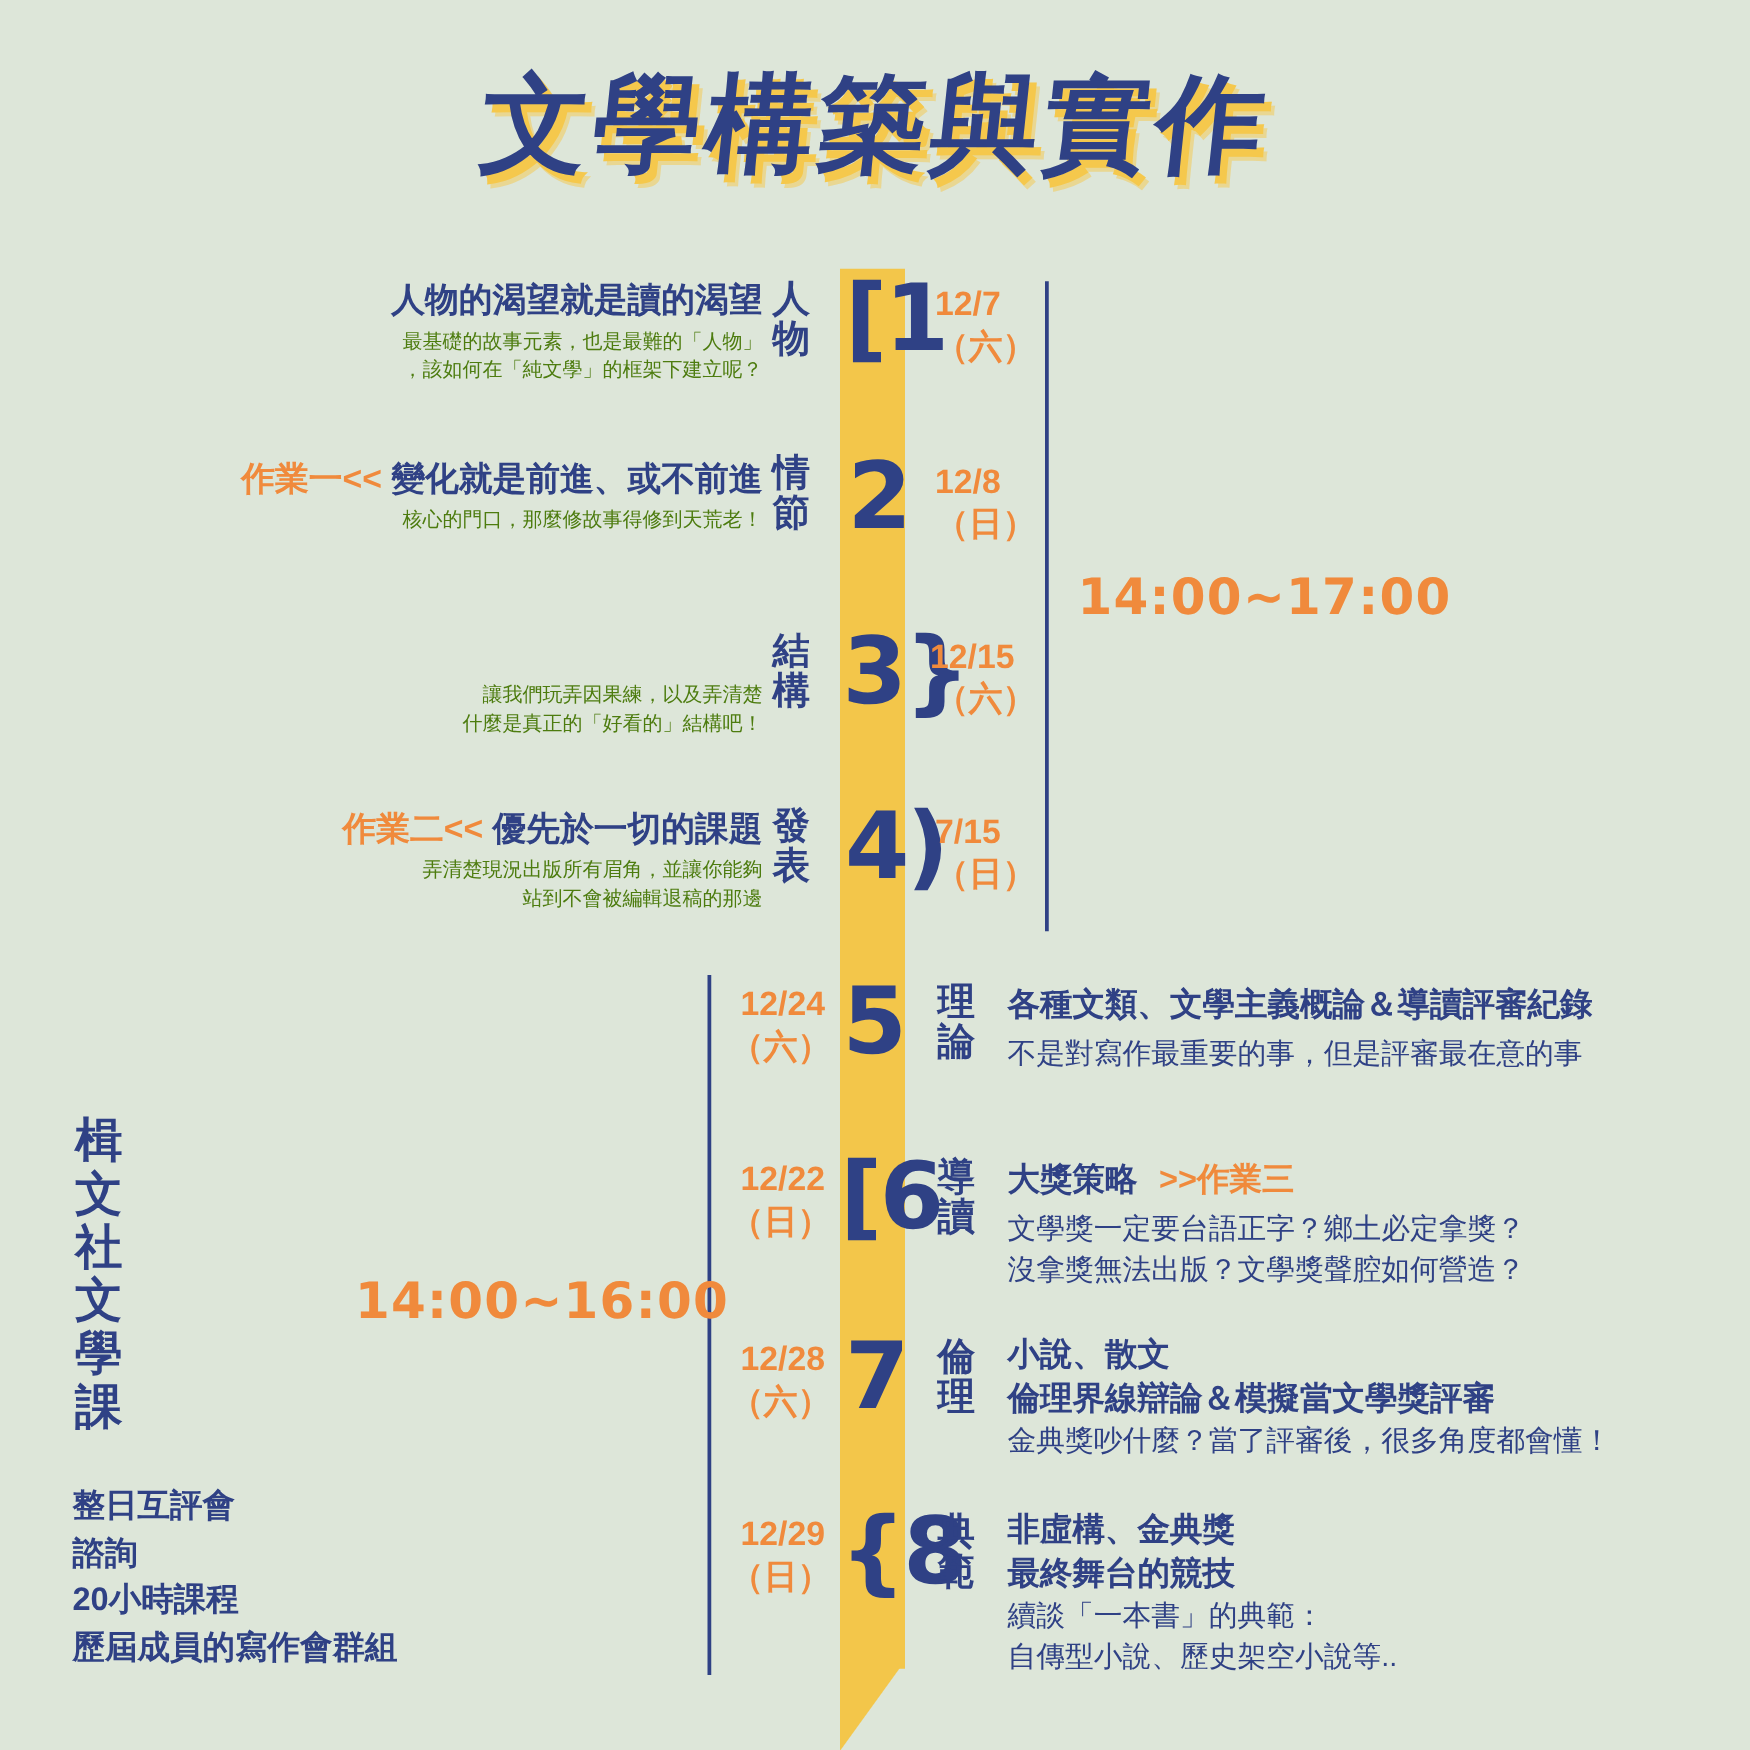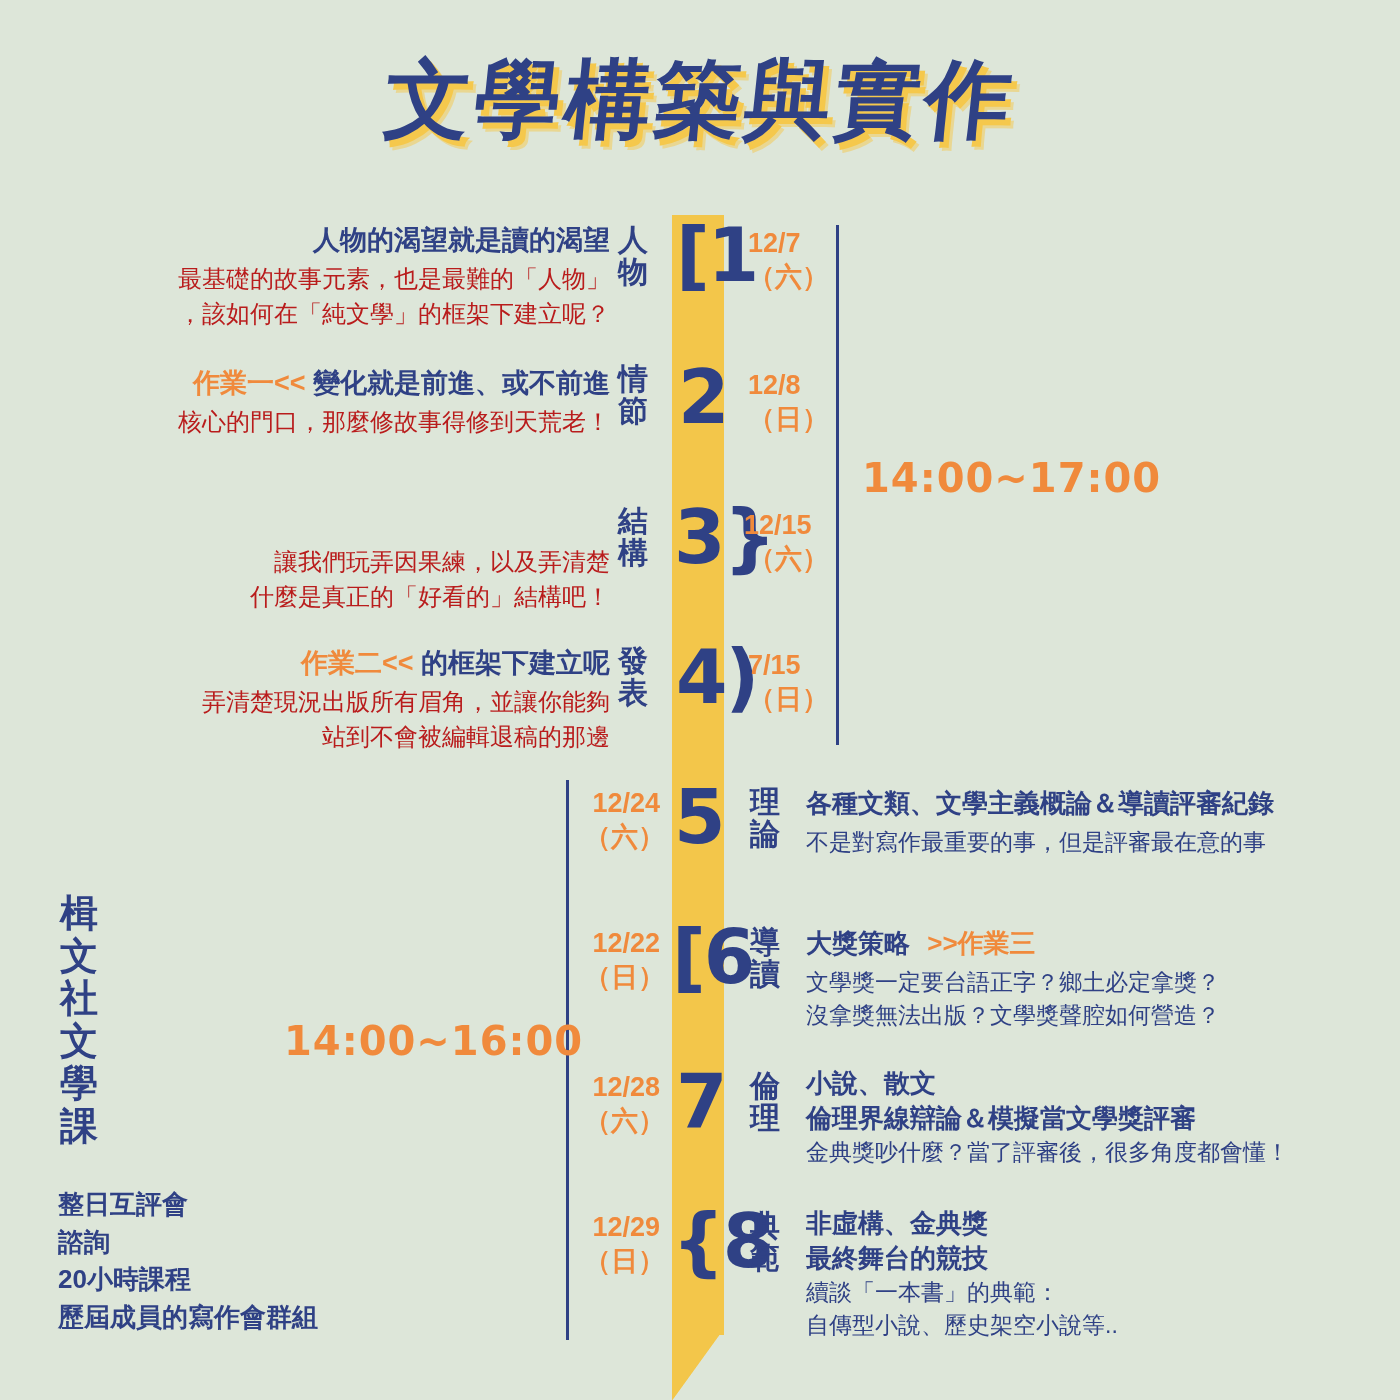--- a/index.html
+++ b/index.html
@@ -95,22 +95,22 @@
     position: absolute;
     text-align: right;
     font-size: 27px;
     font-weight: bold;
     color: #2f4185;
     line-height: 1.35;
   }
   .body-r {
     position: absolute;
     text-align: right;
-    font-size: 24px;
-    color: #b91c1c;
+    font-size: 16px;
+    color: #4d7c0f;
     line-height: 1.45;
   }
   .head-l {
     position: absolute;
     text-align: left;
     font-size: 26px;
     font-weight: bold;
     color: #2f4185;
     line-height: 1.35;
   }
@@ -187,21 +187,21 @@
 
   <div class="body-r" style="left:110px; top:545px; width:500px; white-space:pre-line;">讓我們玩弄因果練，以及弄清楚
 什麼是真正的「好看的」結構吧！</div>
   <div class="vlabel" style="left:616px; top:505px;">結構</div>
   <div class="big-num" style="left:674px; top:500px;">3}</div>
   <div class="date" style="left:744px; top:510px;">12/15</div>
   <div class="date" style="left:748px; top:544px;">（六）</div>
 
   <div class="head-r" style="left:130px; top:645px; width:480px;">
     <span class="hw">作業二&lt;&lt;</span>
-    <span>的框架下建立呢</span>
+    <span>優先於一切的課題</span>
   </div>
   <div class="body-r" style="left:110px; top:685px; width:500px; white-space:pre-line;">弄清楚現況出版所有眉角，並讓你能夠
 站到不會被編輯退稿的那邊</div>
   <div class="vlabel" style="left:616px; top:645px;">發表</div>
   <div class="big-num" style="left:676px; top:640px;">4)</div>
   <div class="date" style="left:748px; top:650px;">7/15</div>
   <div class="date" style="left:748px; top:684px;">（日）</div>
 
   <div class="time-label" style="left:862px; top:455px;">14:00~17:00</div>
 

